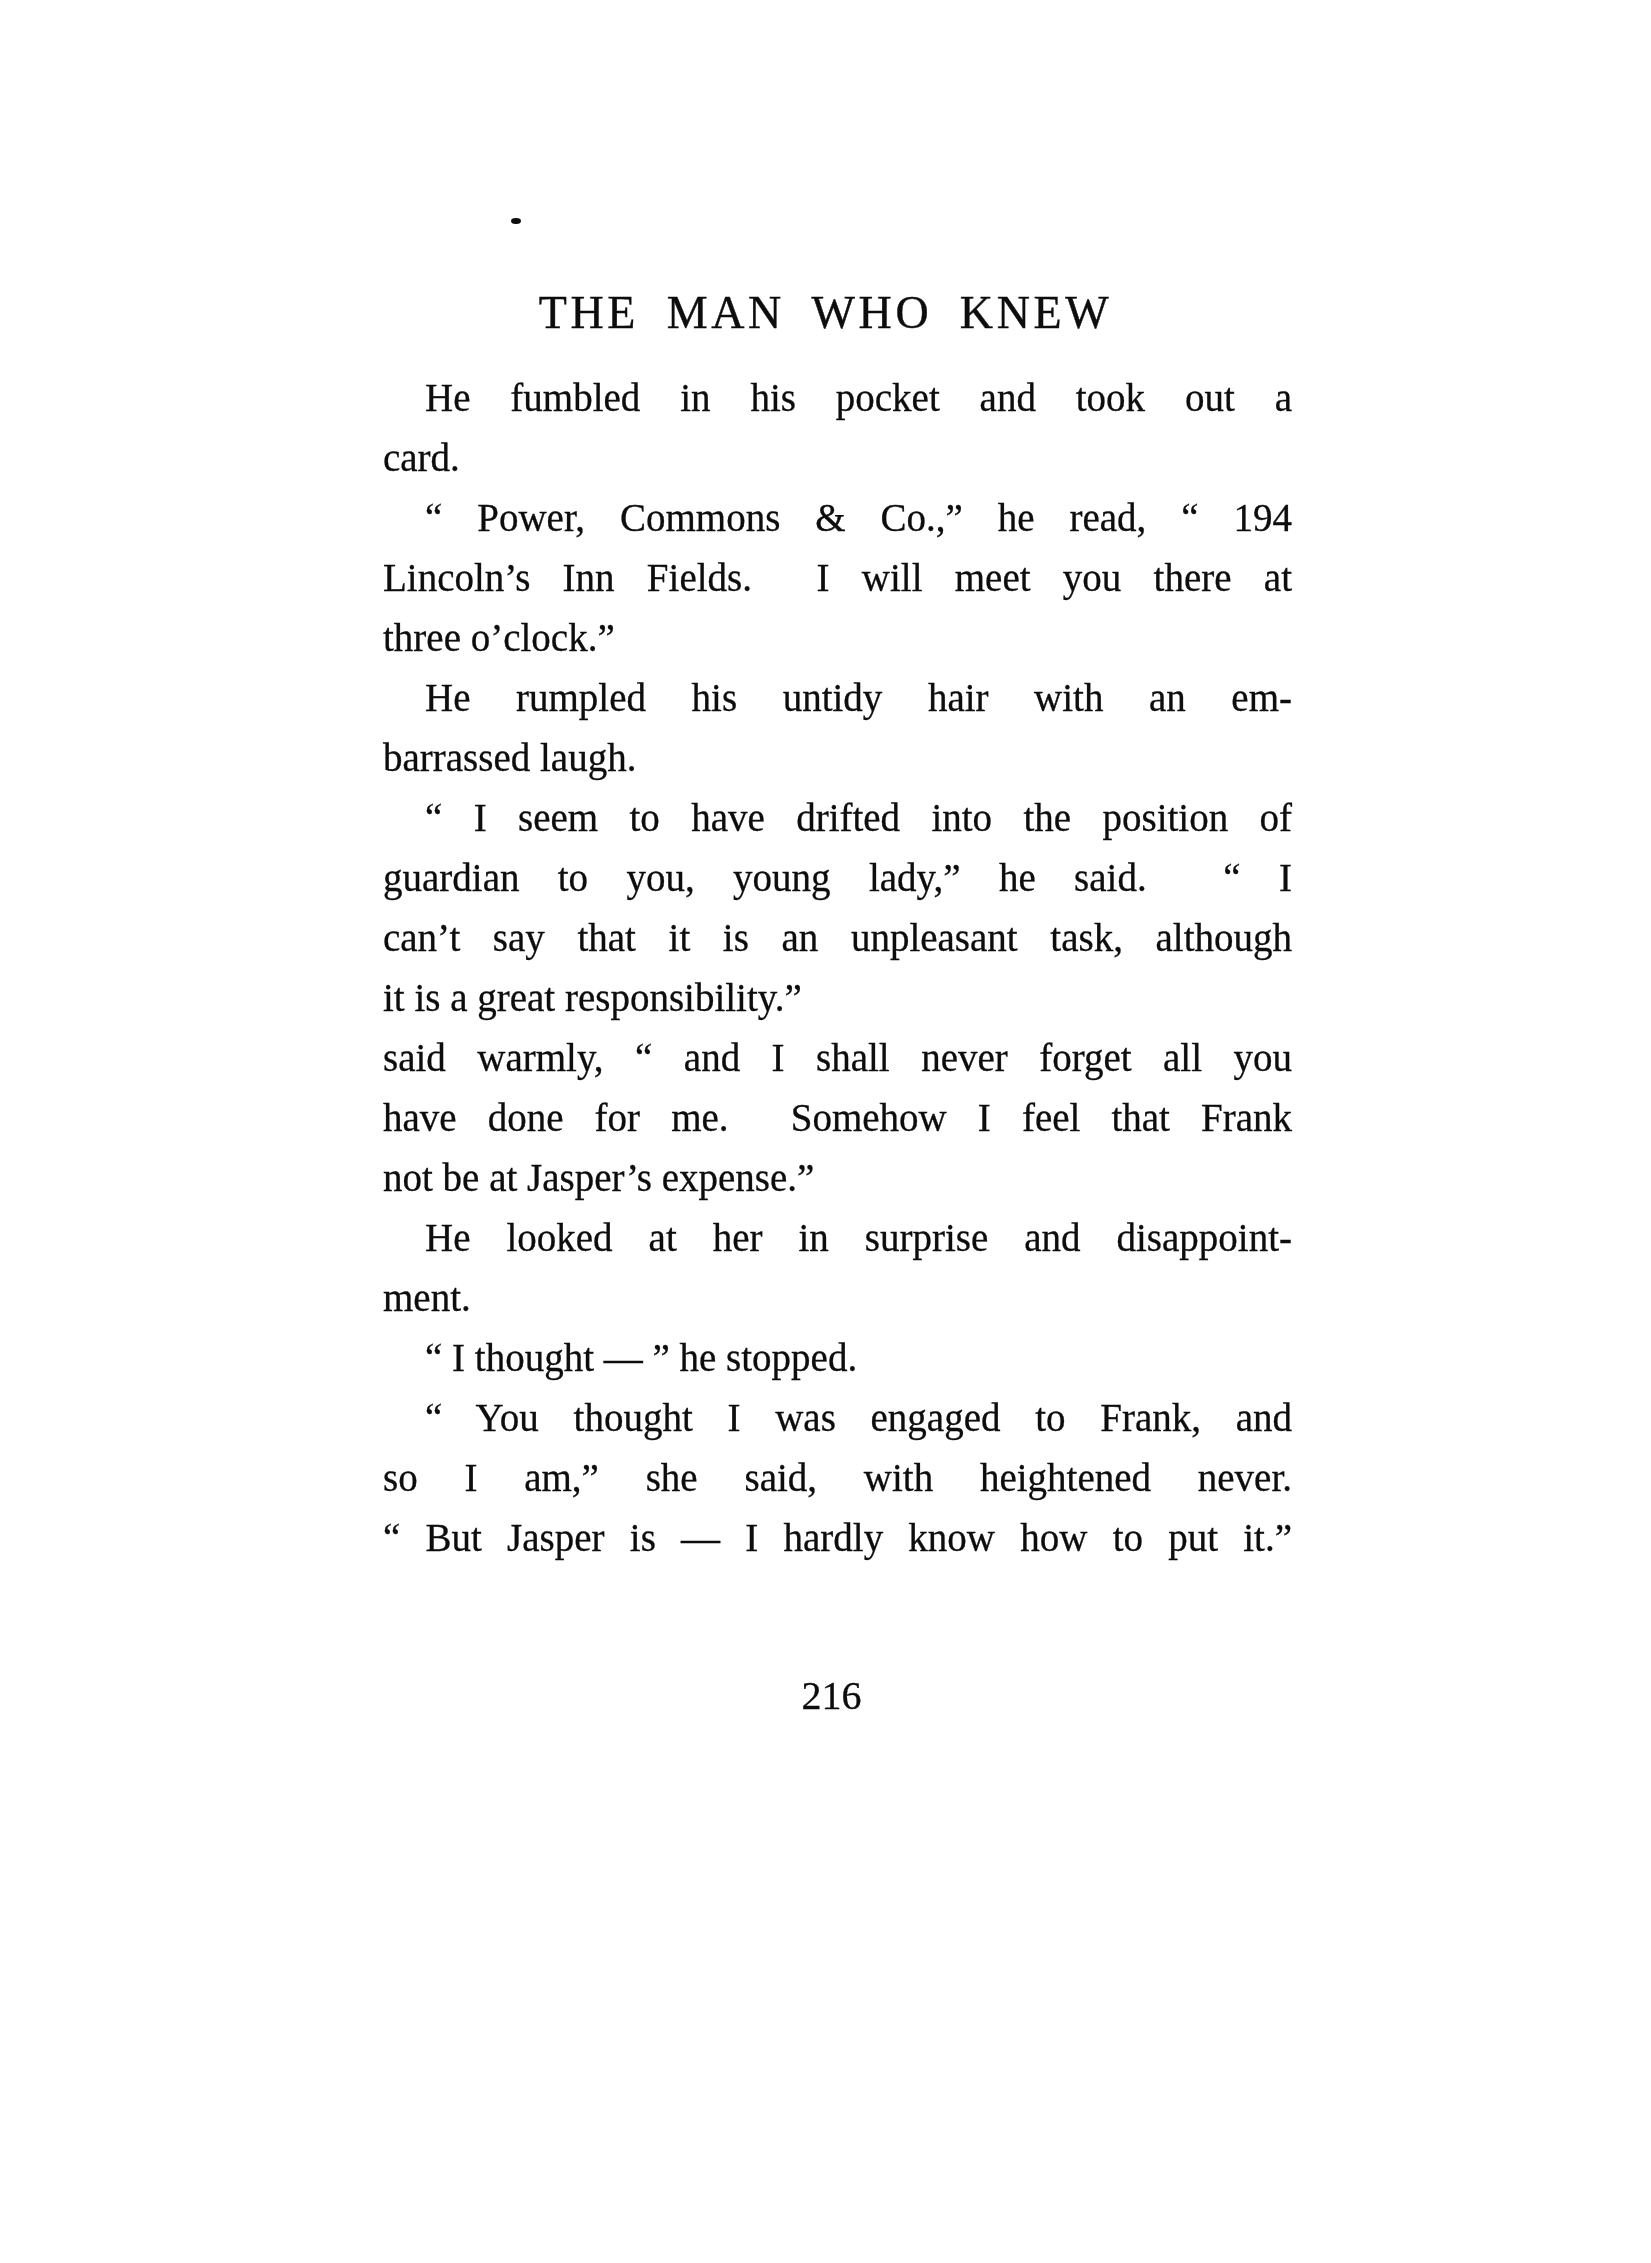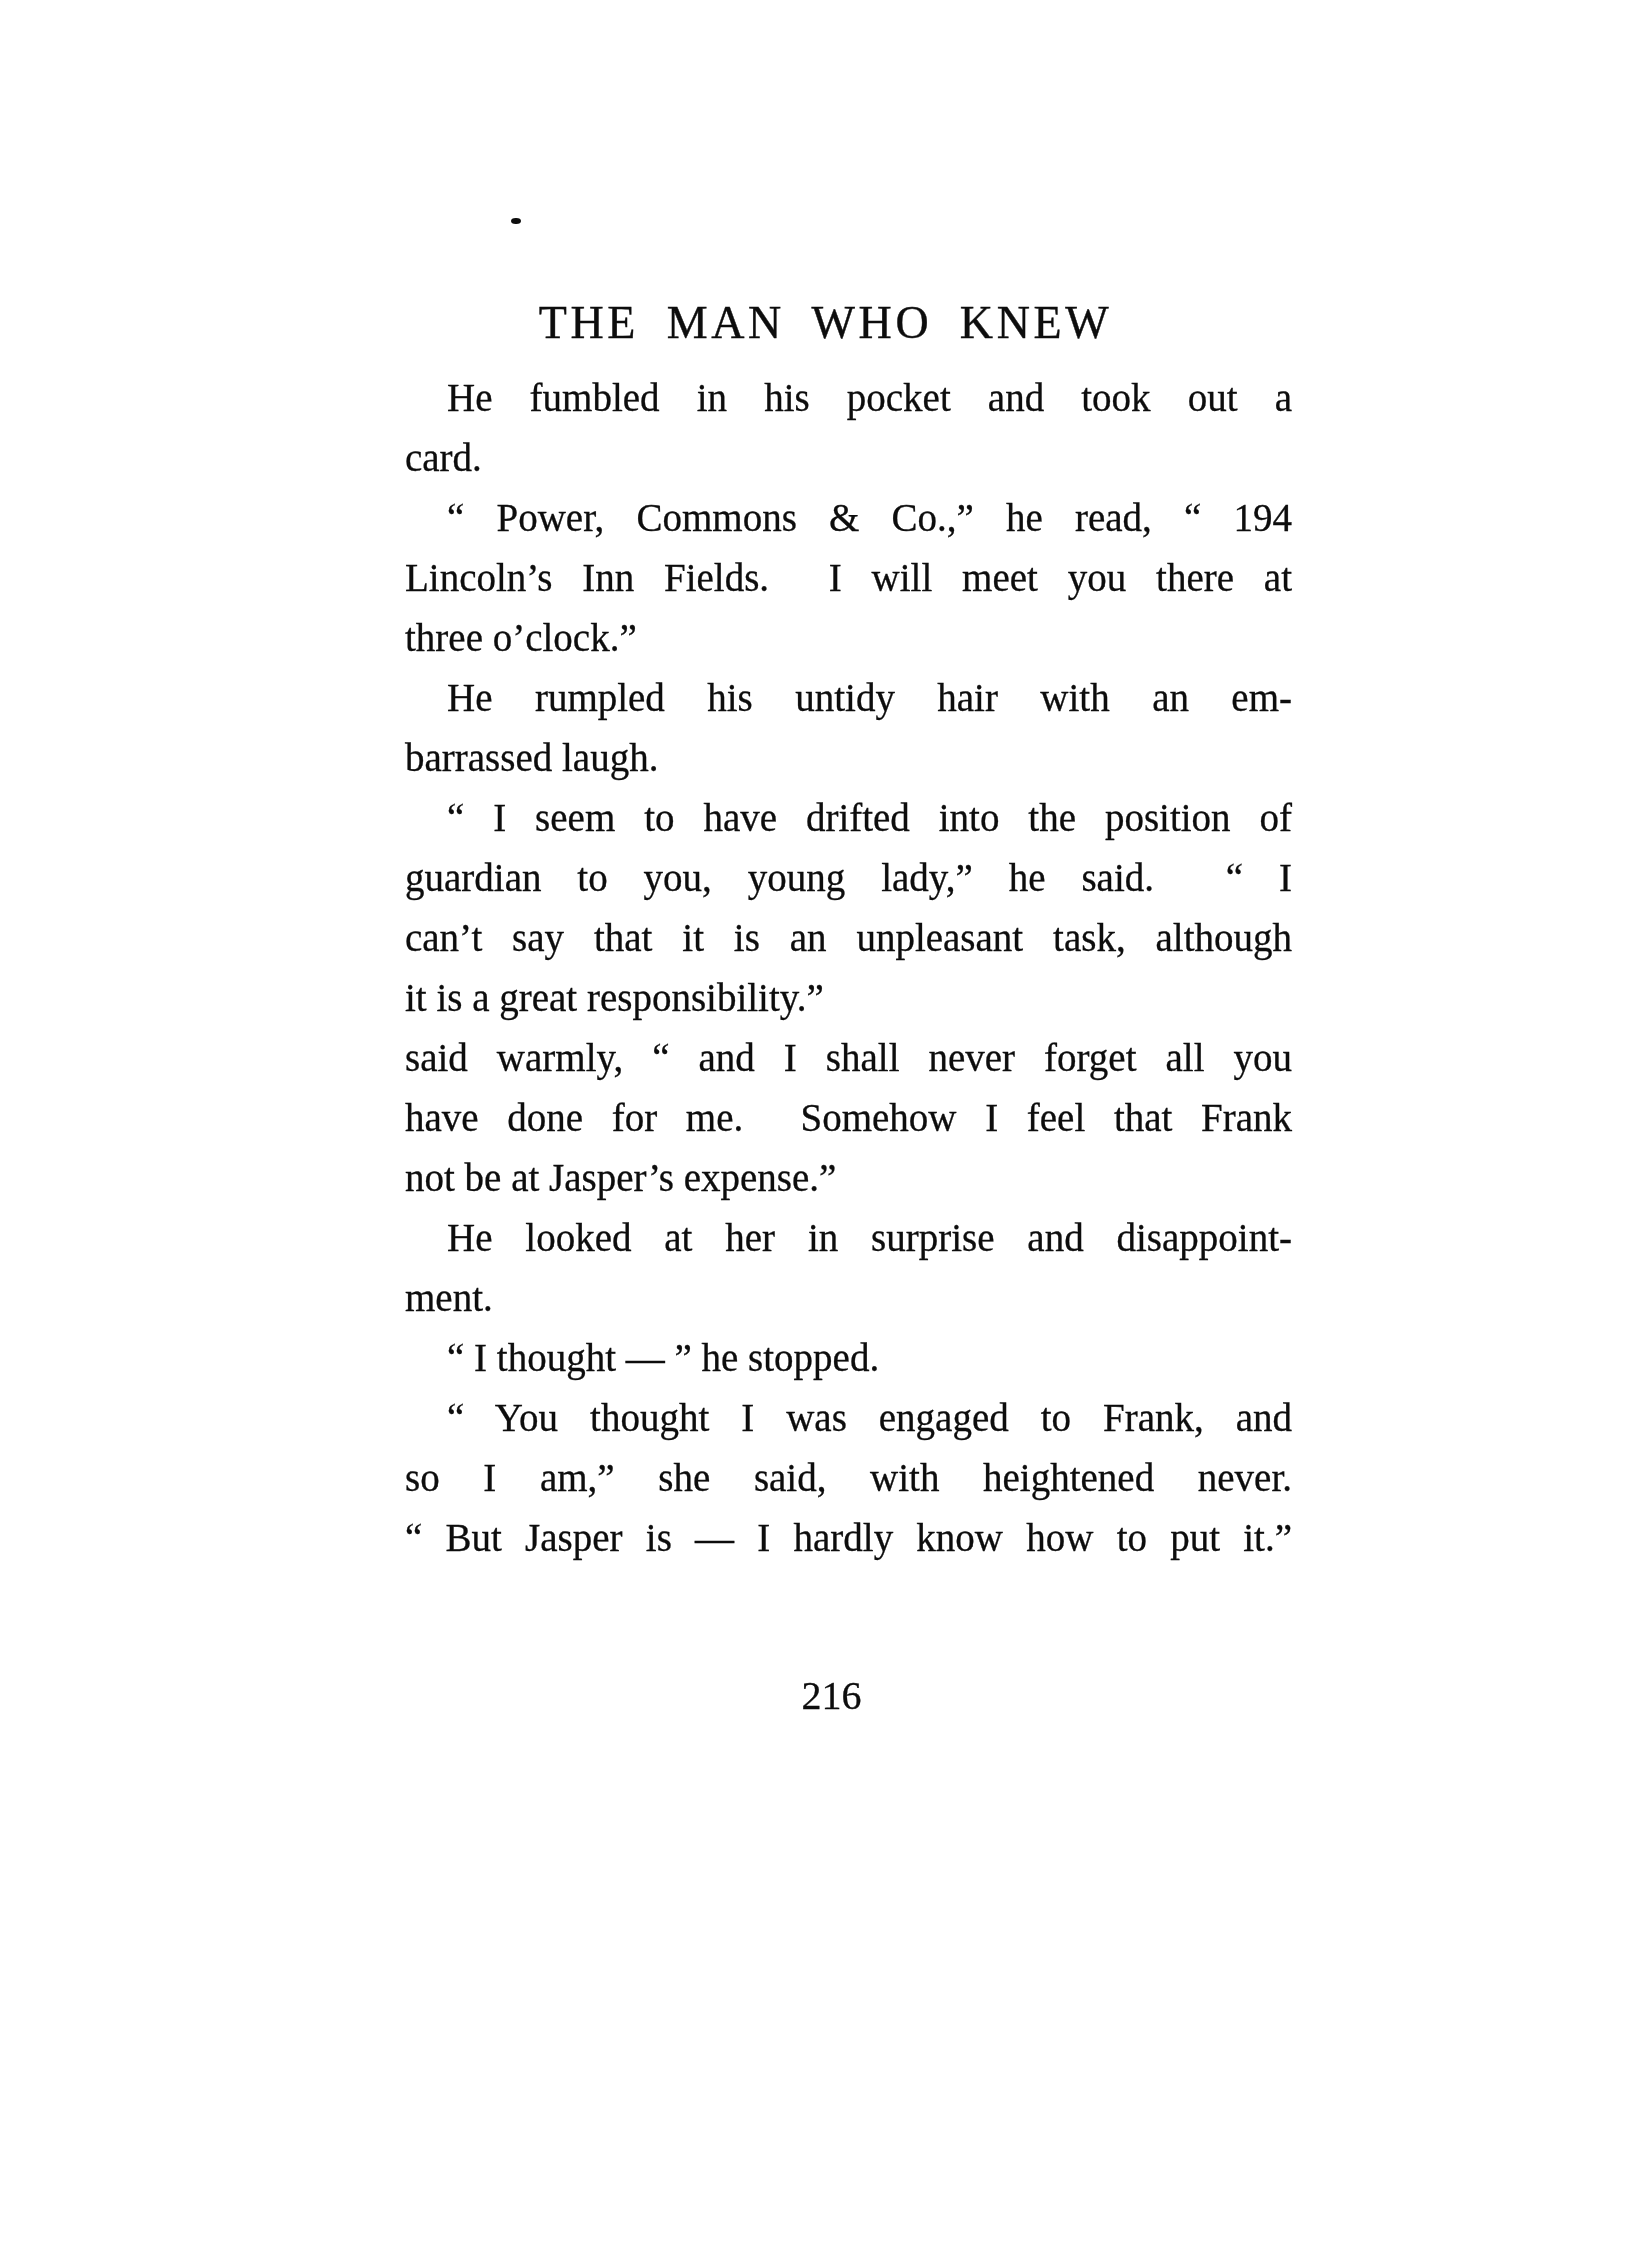--- a/index.html
+++ b/index.html
@@ -20,21 +20,21 @@
     left: 511px;
     top: 218px;
     width: 9.8px;
     height: 6.2px;
     border-radius: 50%;
     background: #0d0d0d;
   }
   .chapter-heading {
     position: absolute;
     left: 0;
-    top: 298px;
+    top: 288px;
     width: 1651px;
     text-align: center;
     font-size: 46px;
     line-height: 50px;
     letter-spacing: 3.6px;
     word-spacing: 12.5px;
     -webkit-text-stroke: 0.4px currentColor;
     white-space: nowrap;
   }
   .text-column {
@@ -43,21 +43,20 @@
     top: 368px;
     width: 909px;
     font-size: 39px;
     -webkit-text-stroke: 0.3px currentColor;
   }
   .text-line {
     height: 60px;
     line-height: 60px;
     text-align: left;
     white-space: normal;
-    margin-left: 22px;
   }
   .text-line.just {
     text-align: justify;
     text-align-last: justify;
   }
   .text-line.indent {
     text-indent: 42px;
   }
   .page-number {
     position: absolute;

